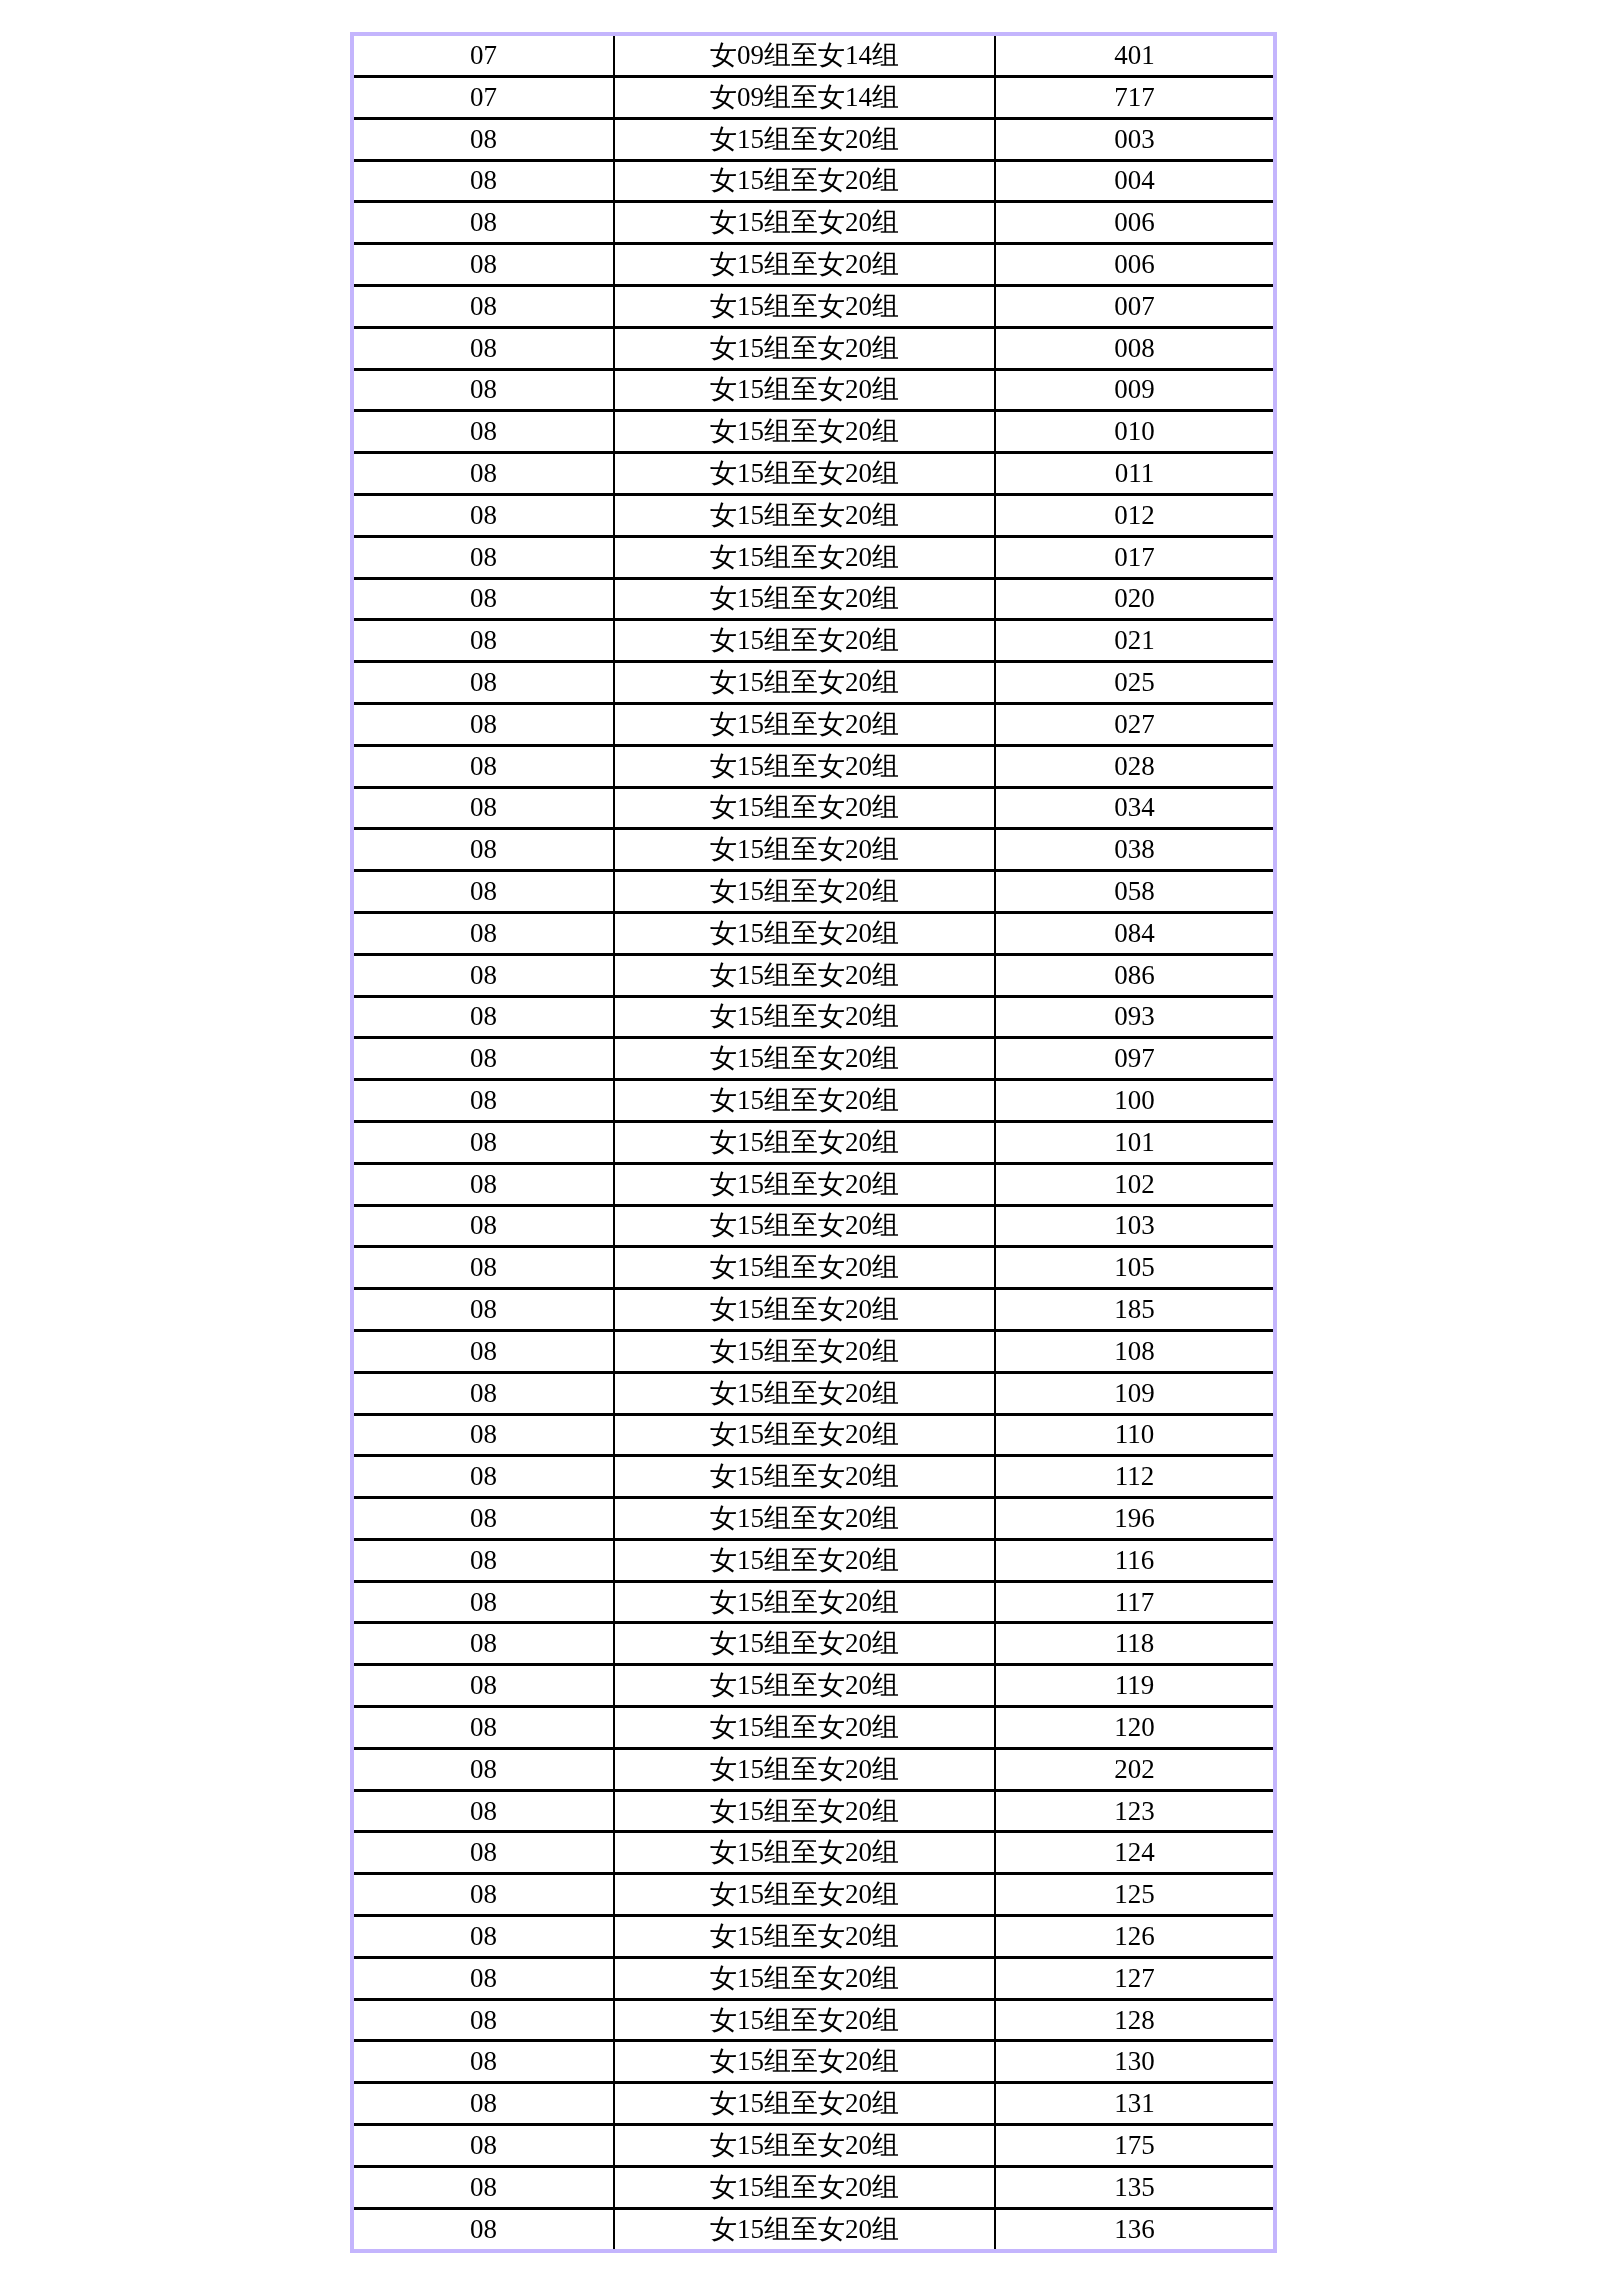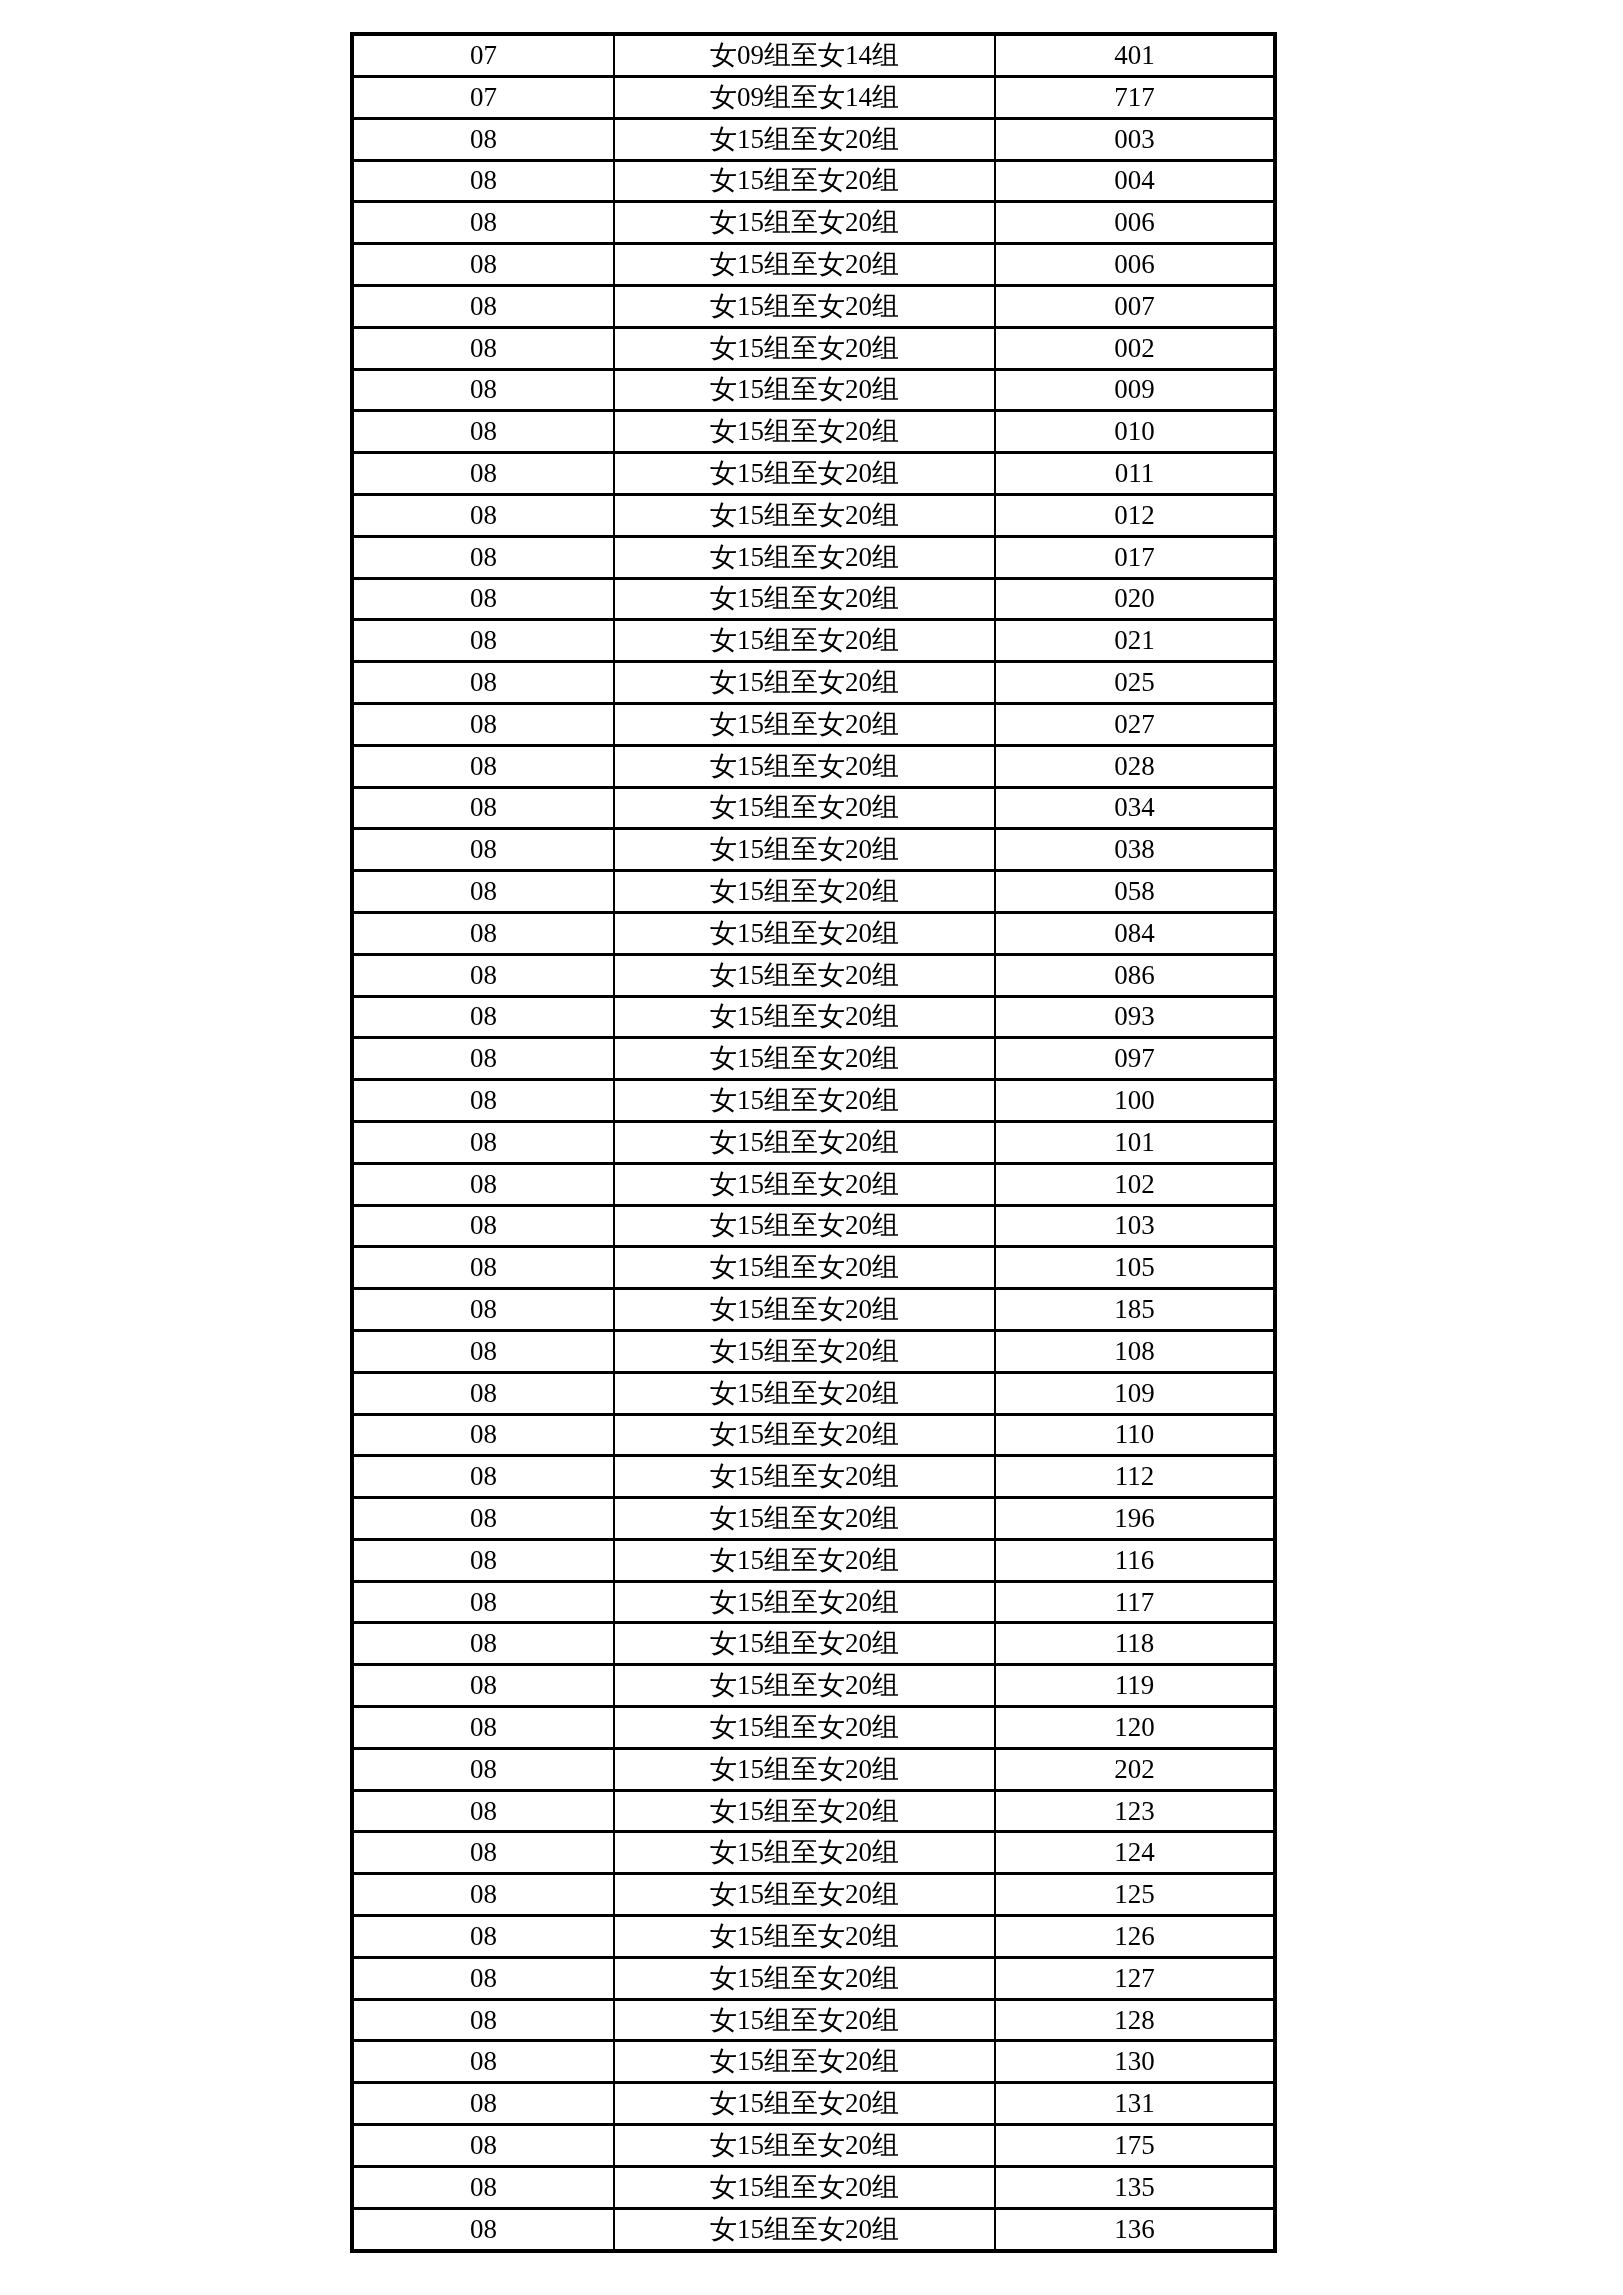--- a/index.html
+++ b/index.html
@@ -31,21 +31,21 @@
     border-right-width: 2.4px;
     text-align: center;
     vertical-align: middle;
     font-size: 27px;
     line-height: 1;
     padding: 0;
     white-space: nowrap;
     overflow: hidden;
   }
   table.data-table {
-    border: 4px solid #000000;
+    border: 4px solid #c4b5fd;
     padding-left: 48px;
   }
   col.c-code   { width: 262px; }
   col.c-group  { width: 381px; }
   col.c-number { width: 280px; }
 </style>
 </head>
 <body>
 
 <div class="page">
@@ -87,21 +87,21 @@
           <td>006</td>
         </tr>
         <tr>
           <td>08</td>
           <td>女15组至女20组</td>
           <td>007</td>
         </tr>
         <tr>
           <td>08</td>
           <td>女15组至女20组</td>
-          <td>002</td>
+          <td>008</td>
         </tr>
         <tr>
           <td>08</td>
           <td>女15组至女20组</td>
           <td>009</td>
         </tr>
         <tr>
           <td>08</td>
           <td>女15组至女20组</td>
           <td>010</td>

